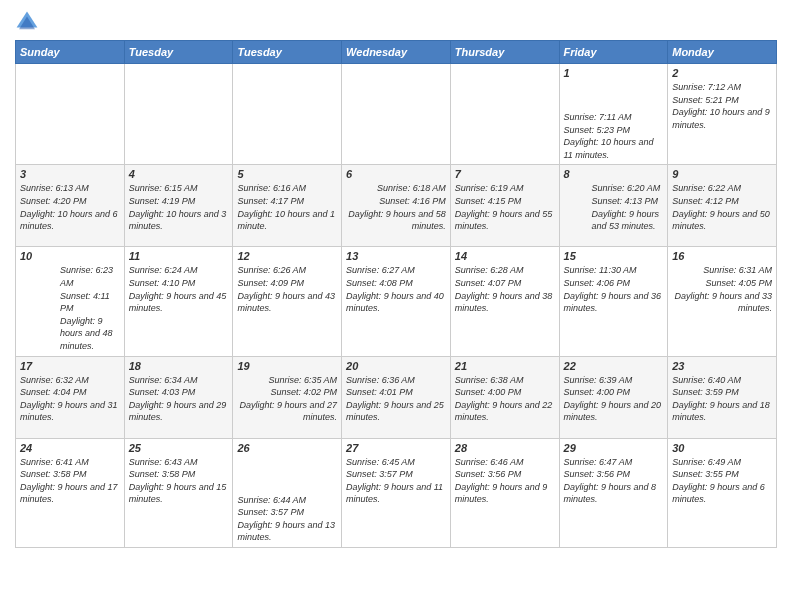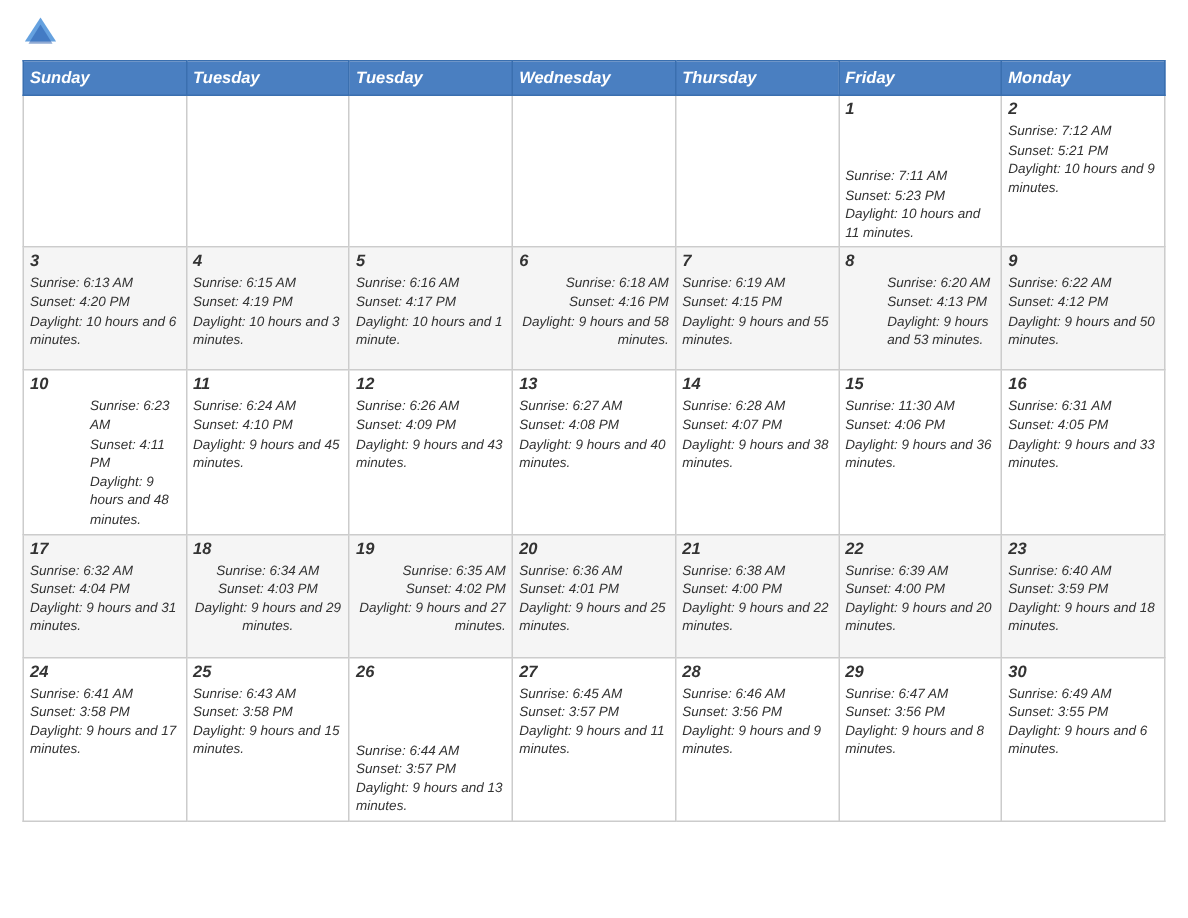--- a/index.html
+++ b/index.html
@@ -223,35 +223,35 @@
 Daylight: 9 hours and 38 minutes.</div>
           </td>
           <td>
             <span class="day-number">15</span>
             <div class="cell-text" style="white-space: pre-line;">Sunrise: 11:30 AM
 Sunset: 4:06 PM
 Daylight: 9 hours and 36 minutes.</div>
           </td>
           <td>
             <span class="day-number">16</span>
-            <div class="cell-text" style="white-space: pre-line;">Sunrise: 6:31 AM
+            <div class="cell-text" style="white-space: pre-line; text-align: right;">Sunrise: 6:31 AM
 Sunset: 4:05 PM
 Daylight: 9 hours and 33 minutes.</div>
           </td>
         </tr>
         <tr>
           <td>
             <span class="day-number">17</span>
             <div class="cell-text" style="white-space: pre-line;">Sunrise: 6:32 AM
 Sunset: 4:04 PM
 Daylight: 9 hours and 31 minutes.</div>
           </td>
           <td>
             <span class="day-number">18</span>
-            <div class="cell-text" style="white-space: pre-line; text-align: center;">Sunrise: 6:34 AM
+            <div class="cell-text" style="white-space: pre-line;">Sunrise: 6:34 AM
 Sunset: 4:03 PM
 Daylight: 9 hours and 29 minutes.</div>
           </td>
           <td>
             <span class="day-number">19</span>
             <div class="cell-text" style="white-space: pre-line; text-align: right;">Sunrise: 6:35 AM
 Sunset: 4:02 PM
 Daylight: 9 hours and 27 minutes.</div>
           </td>
           <td>

